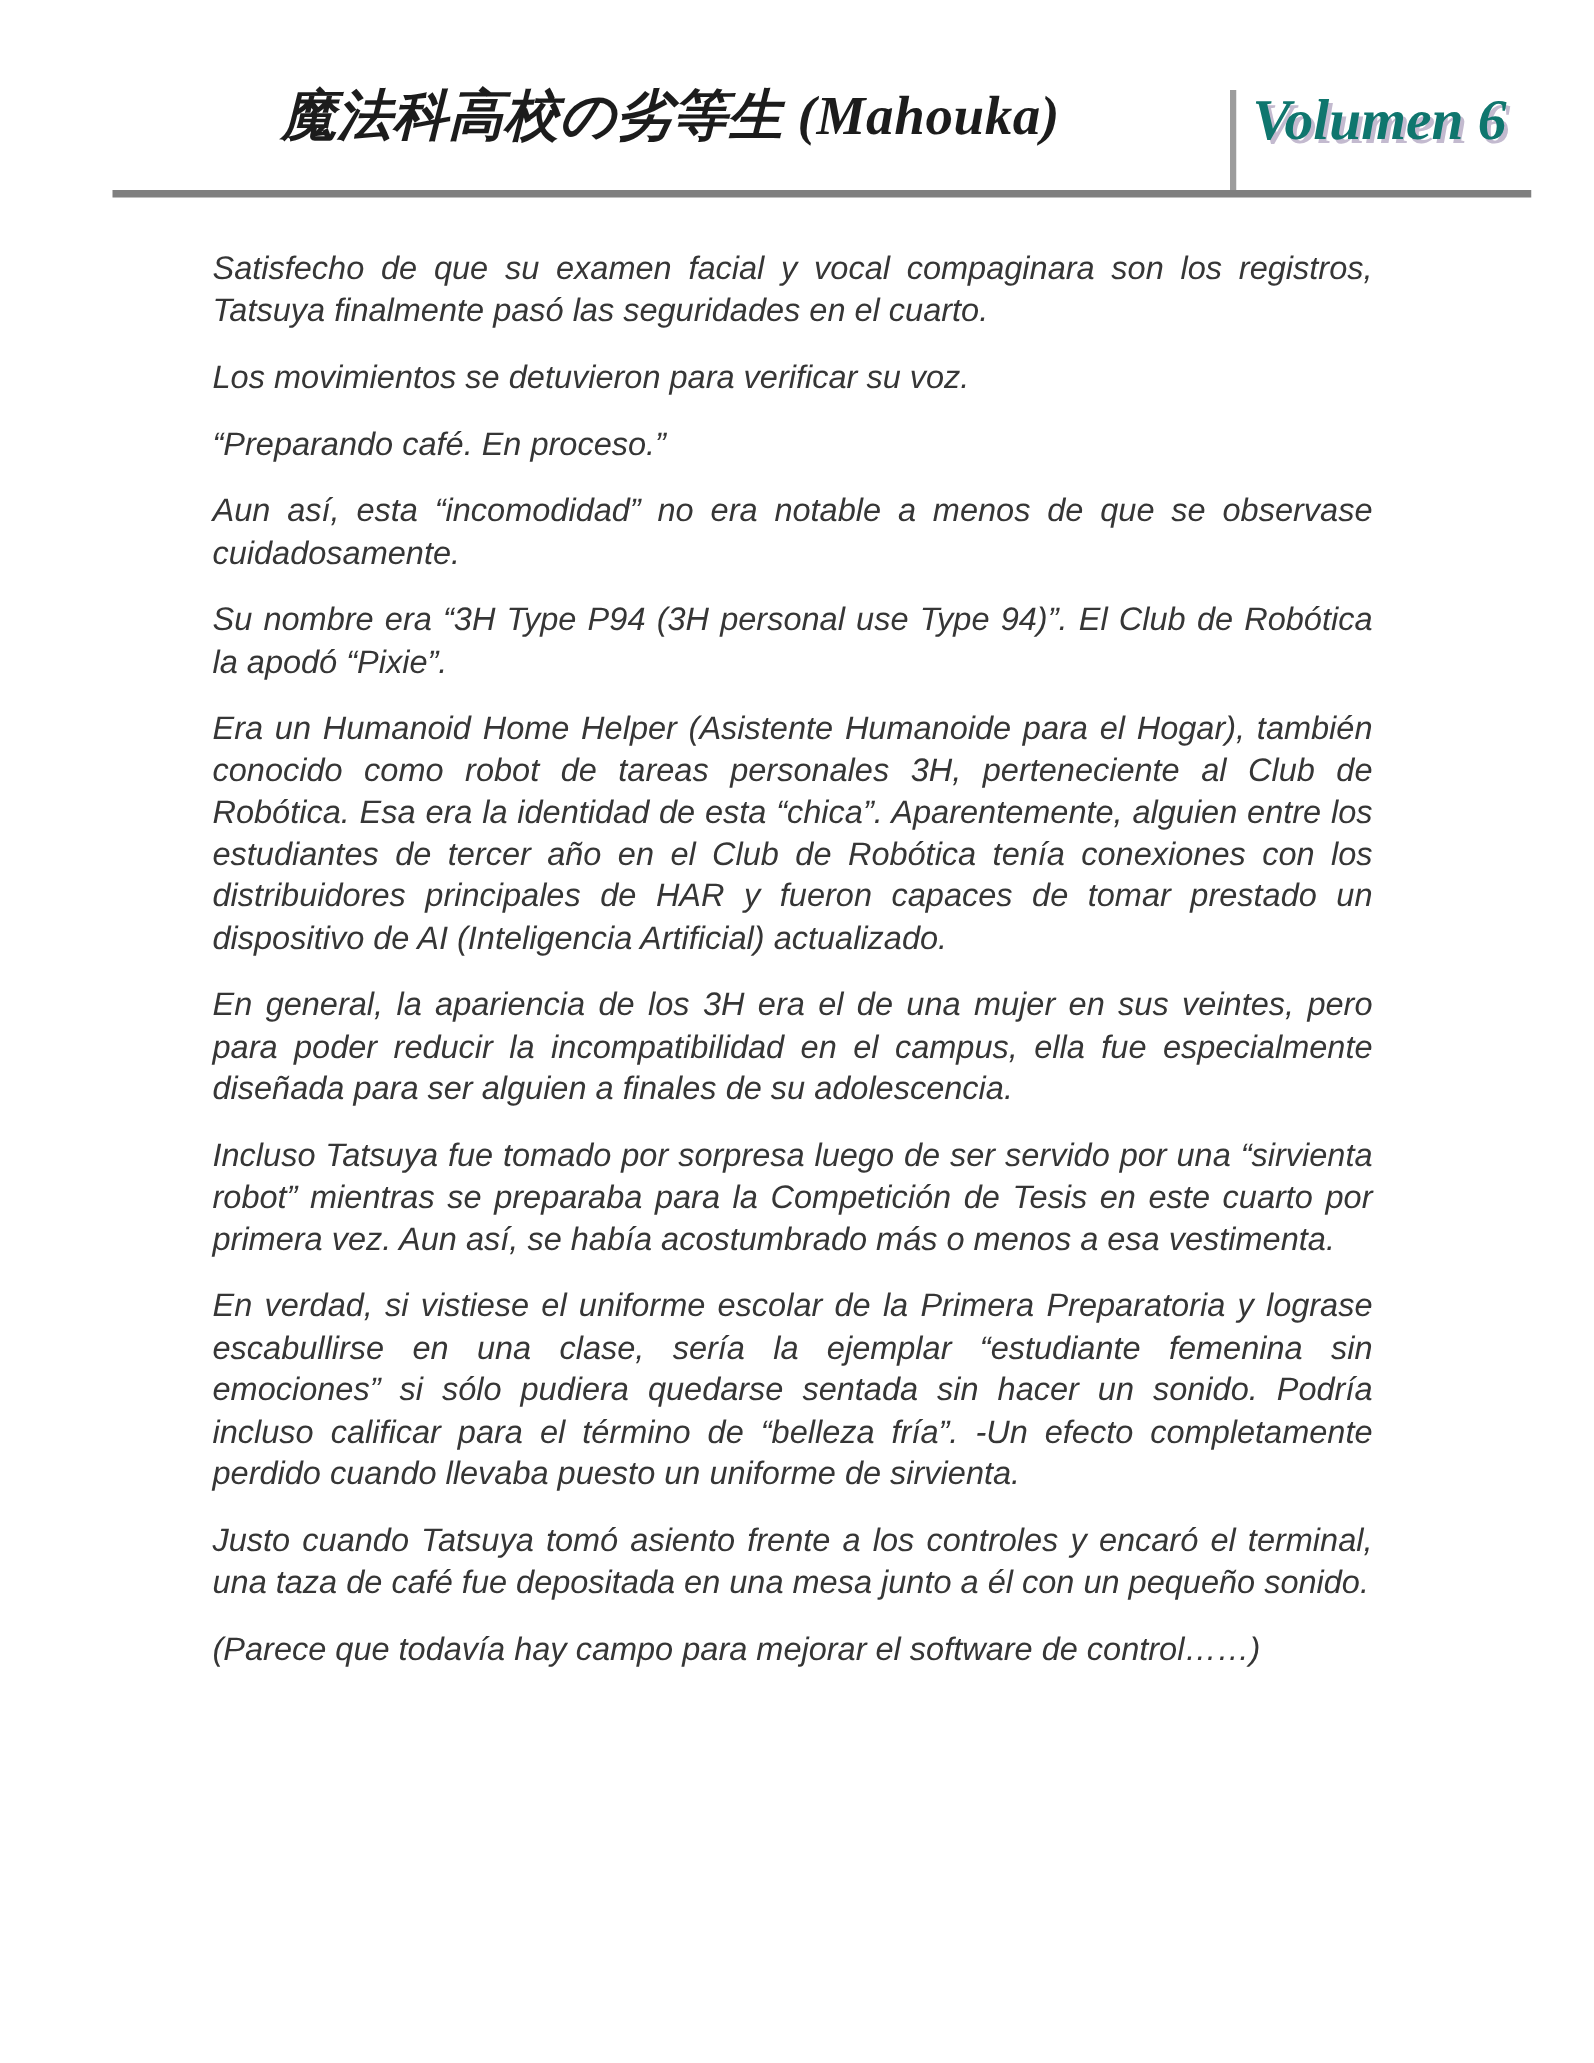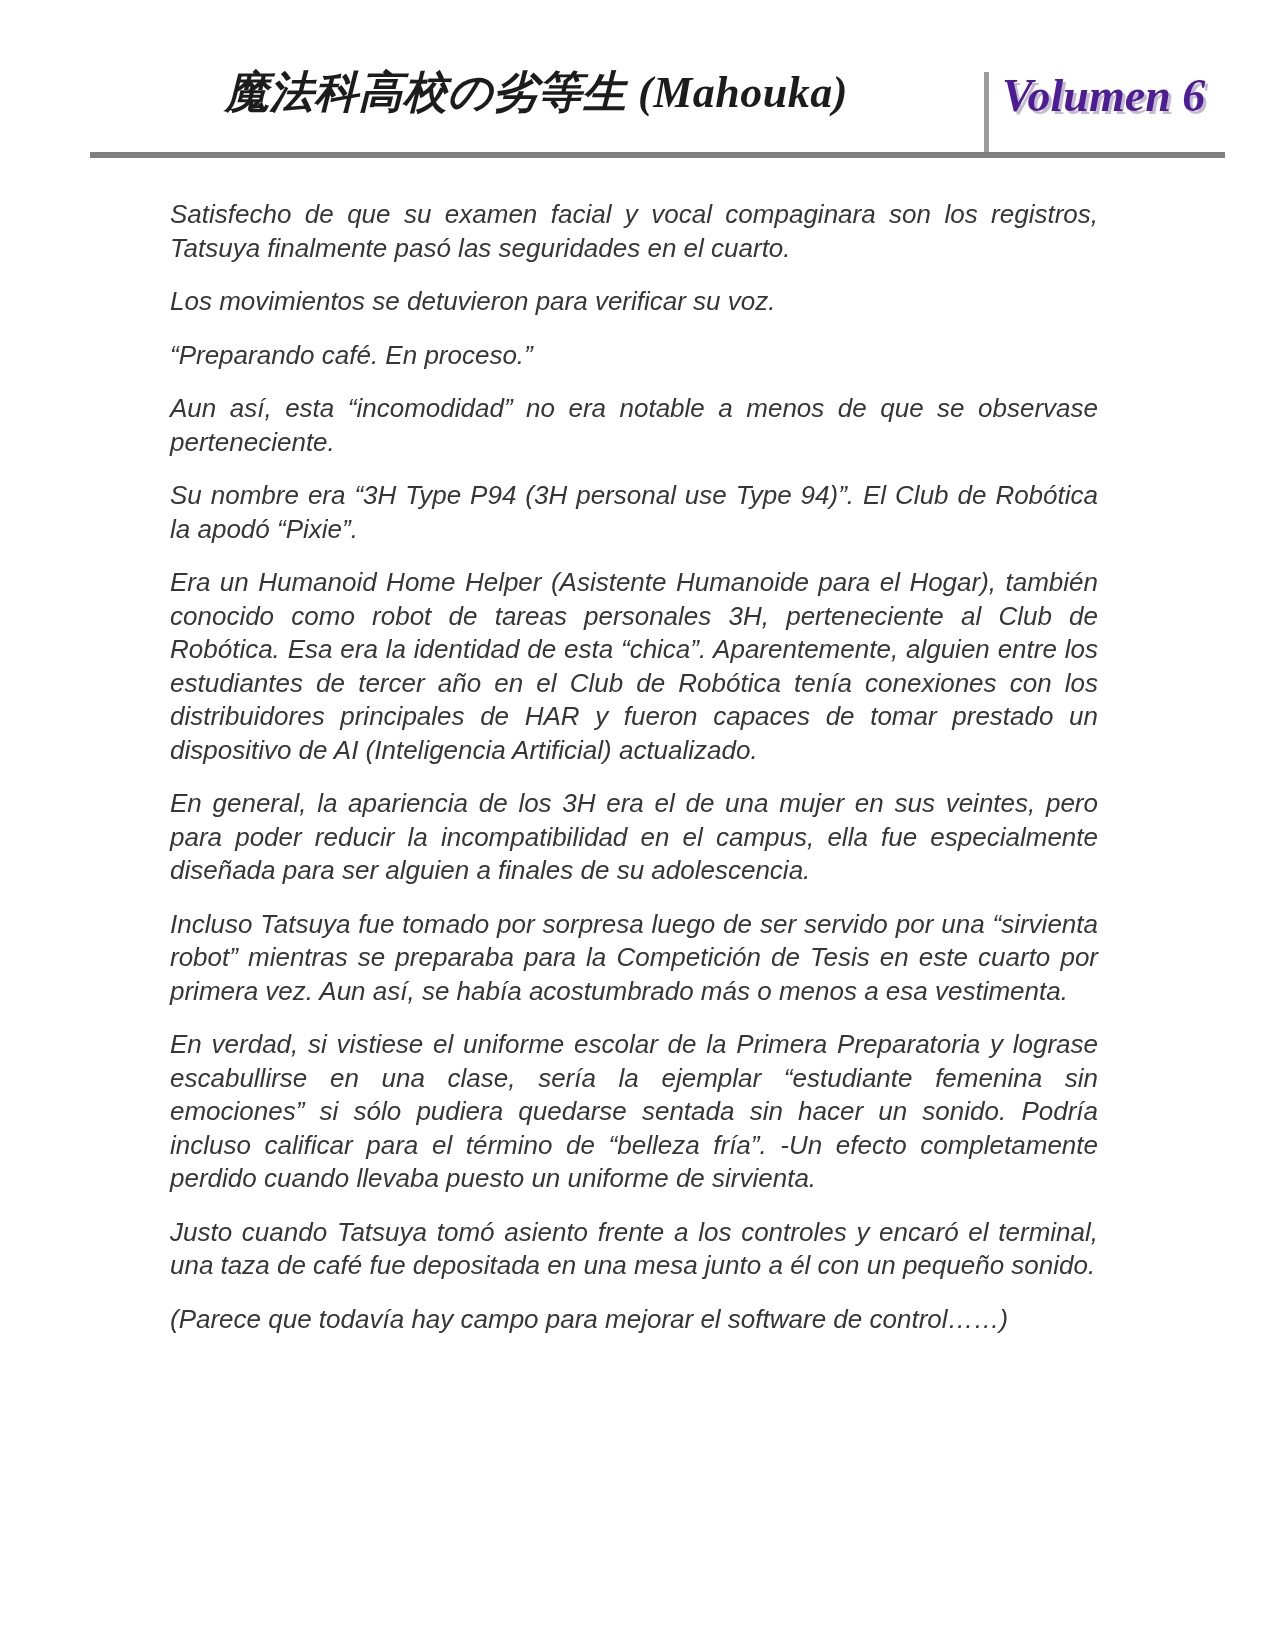--- a/index.html
+++ b/index.html
@@ -37,21 +37,21 @@
     background: #9c9c9c;
   }
   .volume-label {
     position: absolute;
     left: 1002px;
     top: 66px;
     font-family: "Liberation Serif", "DejaVu Serif", serif;
     font-weight: bold;
     font-size: 46px;
     line-height: 60px;
-    color: #4c1d95;
+    color: #0f766e;
     text-shadow: 3px 3px 0 #c3bacf;
     white-space: nowrap;
   }
   .header-rule {
     position: absolute;
     left: 90px;
     top: 152px;
     width: 1135px;
     height: 6px;
     background: #7f7f7f;
@@ -108,21 +108,21 @@
     <div class="doc-title">魔法科高校の劣等生 (Mahouka)</div>
     <div class="header-divider"></div>
     <div class="volume-label">Volumen 6</div>
     <div class="header-rule"></div>
   </div>
 
   <div class="body-text">
     <p>Satisfecho de que su examen facial y vocal compaginara son los registros, Tatsuya finalmente pasó las seguridades en el cuarto.</p>
     <p>Los movimientos se detuvieron para verificar su voz.</p>
     <p class="scene-gap">“Preparando café. En proceso.”</p>
-    <p>Aun así, esta “incomodidad” no era notable a menos de que se observase perteneciente.</p>
+    <p>Aun así, esta “incomodidad” no era notable a menos de que se observase cuidadosamente.</p>
     <p>Su nombre era “3H Type P94 (3H personal use Type 94)”. El Club de Robótica la apodó “Pixie”.</p>
     <p>Era un Humanoid Home Helper (Asistente Humanoide para el Hogar), también conocido como robot de tareas personales 3H, perteneciente al Club de Robótica. Esa era la identidad de esta “chica”. Aparentemente, alguien entre los estudiantes de tercer año en el Club de Robótica tenía conexiones con los distribuidores principales de HAR y fueron capaces de tomar prestado un dispositivo de AI (Inteligencia Artificial) actualizado.</p>
     <p>En general, la apariencia de los 3H era el de una mujer en sus veintes, pero para poder reducir la incompatibilidad en el campus, ella fue especialmente diseñada para ser alguien a finales de su adolescencia.</p>
     <p>Incluso Tatsuya fue tomado por sorpresa luego de ser servido por una “sirvienta robot” mientras se preparaba para la Competición de Tesis en este cuarto por primera vez. Aun así, se había acostumbrado más o menos a esa vestimenta.</p>
     <p>En verdad, si vistiese el uniforme escolar de la Primera Preparatoria y lograse escabullirse en una clase, sería la ejemplar “estudiante femenina sin emociones” si sólo pudiera quedarse sentada sin hacer un sonido. Podría incluso calificar para el término de “belleza fría”. -Un efecto completamente perdido cuando llevaba puesto un uniforme de sirvienta.</p>
     <p>Justo cuando Tatsuya tomó asiento frente a los controles y encaró el terminal, una taza de café fue depositada en una mesa junto a él con un pequeño sonido.</p>
     <p>(Parece que todavía hay campo para mejorar el software de control……)</p>
   </div>
 
   <div class="footer">

